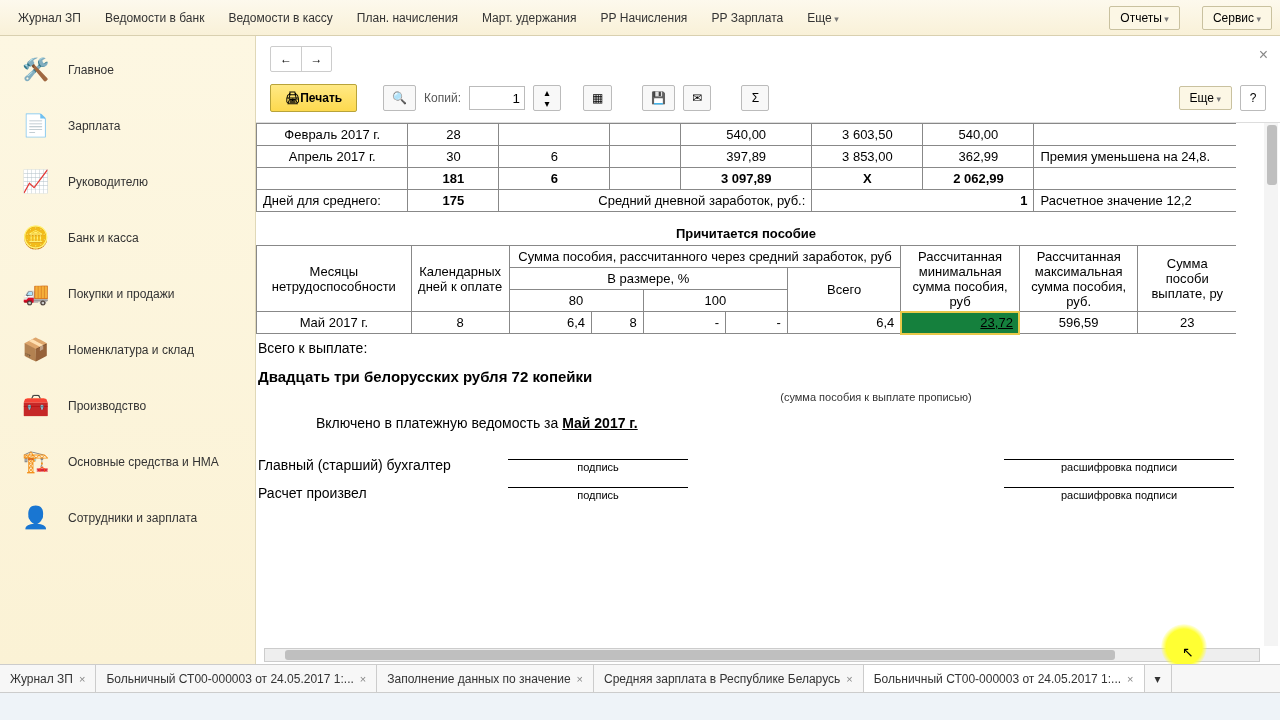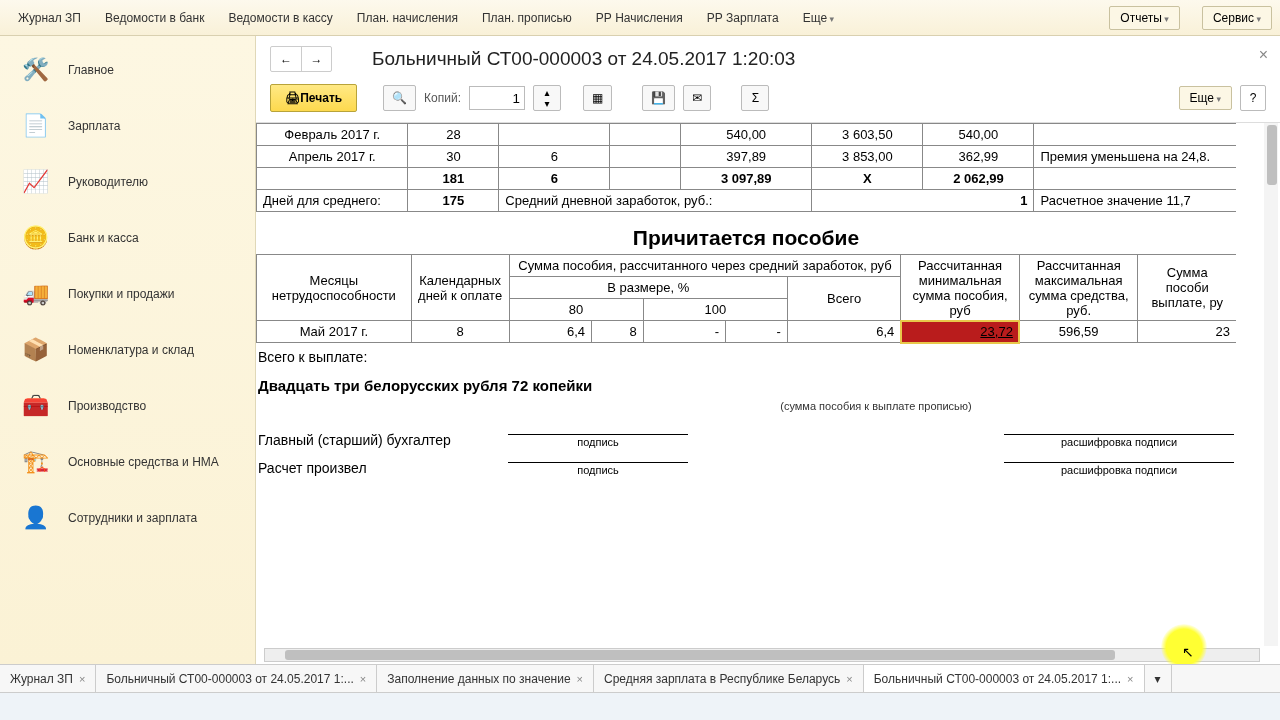--- a/index.html
+++ b/index.html
@@ -28,22 +28,22 @@
 .copies-input { width: 56px; height: 24px; border: 1px solid #bbb; text-align: right; padding-right: 4px; }
 .tb-spacer { flex: 1; }
 .doc-body { flex: 1; overflow: auto; padding: 0 15px 0 0; position: relative; }
 .rep { width: 980px; }
 table.grid { border-collapse: collapse; width: 100%; }
 table.grid td, table.grid th { border: 1px solid #888; padding: 2px 6px; font-size: 13px; vertical-align: middle; height: 22px; }
 .tr td { text-align: center; }
 .tc { text-align: center !important; }
 .tl { text-align: left !important; }
 .bold td, .bold { font-weight: bold; }
-.section-title { text-align: center; font-size: 21px; font-weight: bold; padding: 14px 0 4px; }
-.hl { background: #b91c1c; outline: 2px solid #e8c84a; outline-offset: -1px; text-decoration: underline; }
+.section-title { text-align: center; font-size: 13px; font-weight: bold; padding: 14px 0 4px; }
+.hl { background: #15803d; outline: 2px solid #e8c84a; outline-offset: -1px; text-decoration: underline; }
 .free { padding: 6px 2px; font-size: 14px; }
 .amount-words { font-weight: bold; font-size: 15px; }
 .note-small { font-size: 11px; color: #333; text-align: center; }
 .underline { text-decoration: underline; font-weight: bold; }
 .sigrow { display: flex; align-items: flex-end; gap: 30px; padding: 6px 2px; font-size: 14px; }
 .sigrow .lbl { width: 220px; }
 .sigslot { border-top: 1px solid #000; width: 180px; text-align: center; font-size: 11px; padding-top: 1px; }
 .sigslot.wide { width: 230px; }
 .hscroll { position: absolute; left: 8px; right: 20px; bottom: 2px; height: 14px; background: #eee; border: 1px solid #ccc; }
 .hscroll .thumb { position: absolute; left: 20px; top: 1px; height: 10px; width: 830px; background: #bfbfbf; border-radius: 3px; }
@@ -59,21 +59,21 @@
 .help-btn { border:1px solid #bbb; width:26px; height:26px; display:flex; align-items:center; justify-content:center; border-radius:2px; }
 </style>
 </head>
 <body>
 
 <div class="top-menu">
   <span class="item">Журнал ЗП</span>
   <span class="item">Ведомости в банк</span>
   <span class="item">Ведомости в кассу</span>
   <span class="item">План. начисления</span>
-  <span class="item">План. прописью</span>
+  <span class="item">Март. удержания</span>
   <span class="item">РР Начисления</span>
   <span class="item">РР Зарплата</span>
   <span class="item dd">Еще</span>
   <span class="spacer"></span>
   <span class="btn-outline dd">Отчеты</span>
   <span style="width:14px"></span>
   <span class="btn-outline dd">Сервис</span>
 </div>
 
 <div class="main-row">
@@ -116,21 +116,20 @@
       </div>
   </div>
 
   <div class="content">
     <span class="close-x">×</span>
     <div class="hdr">
       <div class="navbtns">
         <div class="navbtn">←</div>
         <div class="navbtn">→</div>
       </div>
-      <div class="doc-title">Больничный СТ00-000003 от 24.05.2017 1:20:03</div>
     </div>
 
     <div class="toolbar">
       <span class="print-btn tbtn">🖨 <span>Печать</span></span>
       <span style="width:10px"></span>
       <span class="tbtn">🔍</span>
       <span class="copies-lbl">Копий:</span>
       <input class="copies-input" value="1" style="">
       <span class="tbtn" style="padding:2px 4px;font-size:10px">▴<br>▾</span>
       <span style="width:6px"></span>
@@ -178,65 +177,68 @@
                 <td class="tc">6</td>
                 <td></td>
                 <td>3 097,89</td>
                 <td class="tc">X</td>
                 <td>2 062,99</td>
                 <td style="border-right:none"></td>
           </tr>
           <tr>
             <td class="tl">Дней для среднего:</td>
             <td class="tc bold">175</td>
-            <td colspan="3" style="">Средний дневной заработок, руб.:</td>
+            <td colspan="3" style="text-align:right">Средний дневной заработок, руб.:</td>
             <td colspan="2" class="bold" style="text-align:right">1</td>
-            <td class="tl" style="border-right:none">Расчетное значение 11,7</td>
+            <td class="tl" style="border-right:none">Расчетное значение 12,2</td>
           </tr>
         </tbody>
           </table>
 
         <div class="section-title">Причитается пособие</div>
 
         <table class="grid">
           <tbody>
               <tr>
             <td rowspan="3" class="tc" style="width:150px">Месяцы нетрудоспособности</td>
             <td rowspan="3" class="tc" style="width:95px">Календарных дней к оплате</td>
             <td colspan="5" class="tc">Сумма пособия, рассчитанного через средний заработок, руб</td>
             <td rowspan="3" class="tc" style="width:115px">Рассчитанная минимальная сумма пособия, руб</td>
-            <td rowspan="3" class="tc" style="width:115px">Рассчитанная максимальная сумма средства, руб.</td>
+            <td rowspan="3" class="tc" style="width:115px">Рассчитанная максимальная сумма пособия, руб.</td>
             <td rowspan="3" class="tc" style="width:95px;border-right:none">Сумма пособи выплате, ру</td>
           </tr>
           <tr>
             <td colspan="4" class="tc">В размере, %</td>
             <td rowspan="2" class="tc" style="width:110px">Всего</td>
           </tr>
           <tr>
             <td colspan="2" class="tc" style="width:130px">80</td>
             <td colspan="2" class="tc" style="width:140px">100</td>
           </tr>
           <tr class="tr">
             <td class="tc">Май 2017 г.</td>
             <td class="tc">8</td>
             <td style="text-align:right;width:80px">6,4</td>
             <td style="text-align:right;width:50px">8</td>
             <td style="text-align:right;width:80px">-</td>
             <td style="text-align:right;width:60px">-</td>
             <td style="text-align:right">6,4</td>
             <td class="hl" style="text-align:right">23,72</td>
             <td style="text-align:center">596,59</td>
-            <td style="text-align:right;border-right:none">23</td>
+            <td style="text-align:center;border-right:none">23</td>
           </tr>
         </tbody>
           </table>
 
         <div class="free">Всего к выплате:</div>
         <div class="free amount-words">Двадцать три белорусских рубля 72 копейки</div>
         <div class="note-small" style="margin-left:260px">(сумма пособия к выплате прописью)</div>
+        <div class="free" style="text-align:left;padding-left:60px;padding-top:12px">
+          <span>Включено в платежную ведомость за </span><span class="underline">Май 2017 г.</span>
+        </div>
 
         <div style="height:14px"></div>
         <div class="sigrow">
           <span class="lbl">Главный (старший) бухгалтер</span>
           <span class="sigslot">подпись</span>
           <span style="flex:1"></span>
           <span class="sigslot wide">расшифровка подписи</span>
         </div>
         <div class="sigrow">
           <span class="lbl">Расчет произвел</span>

